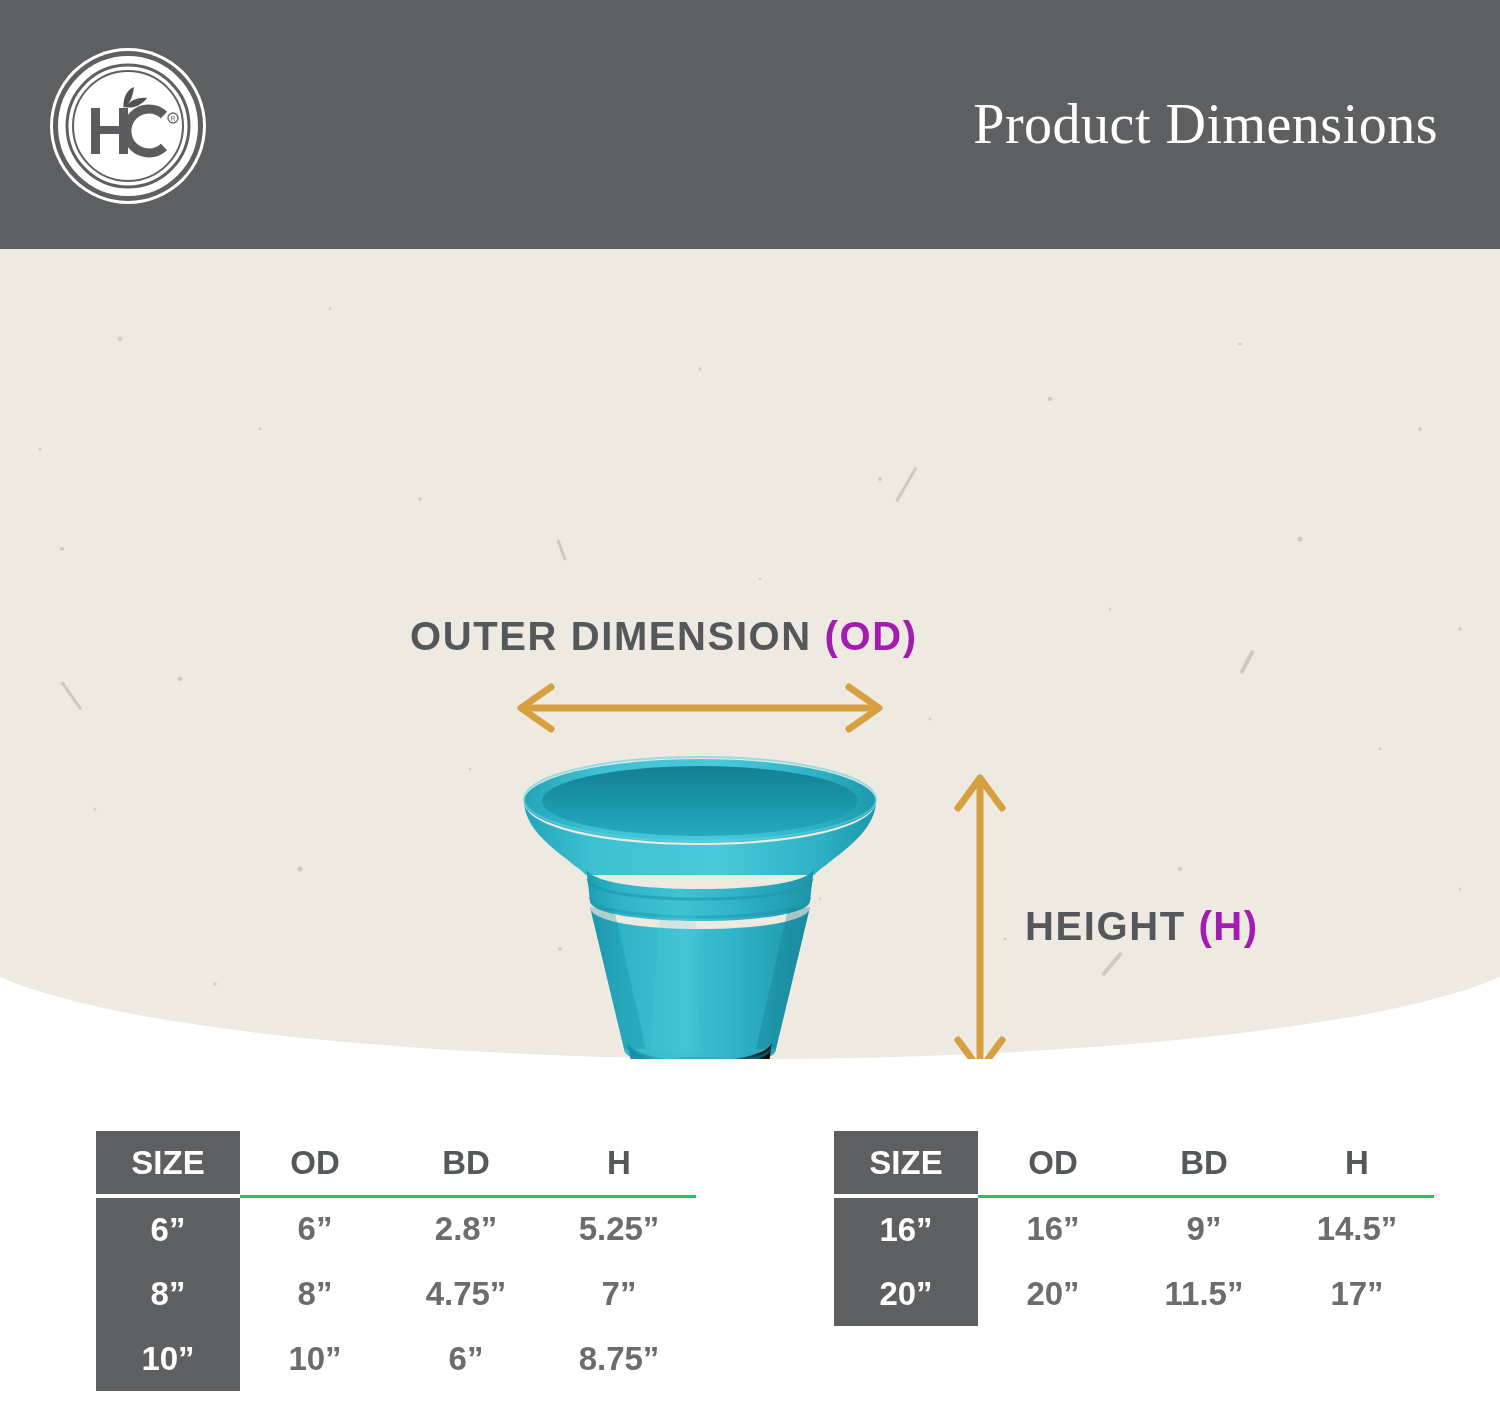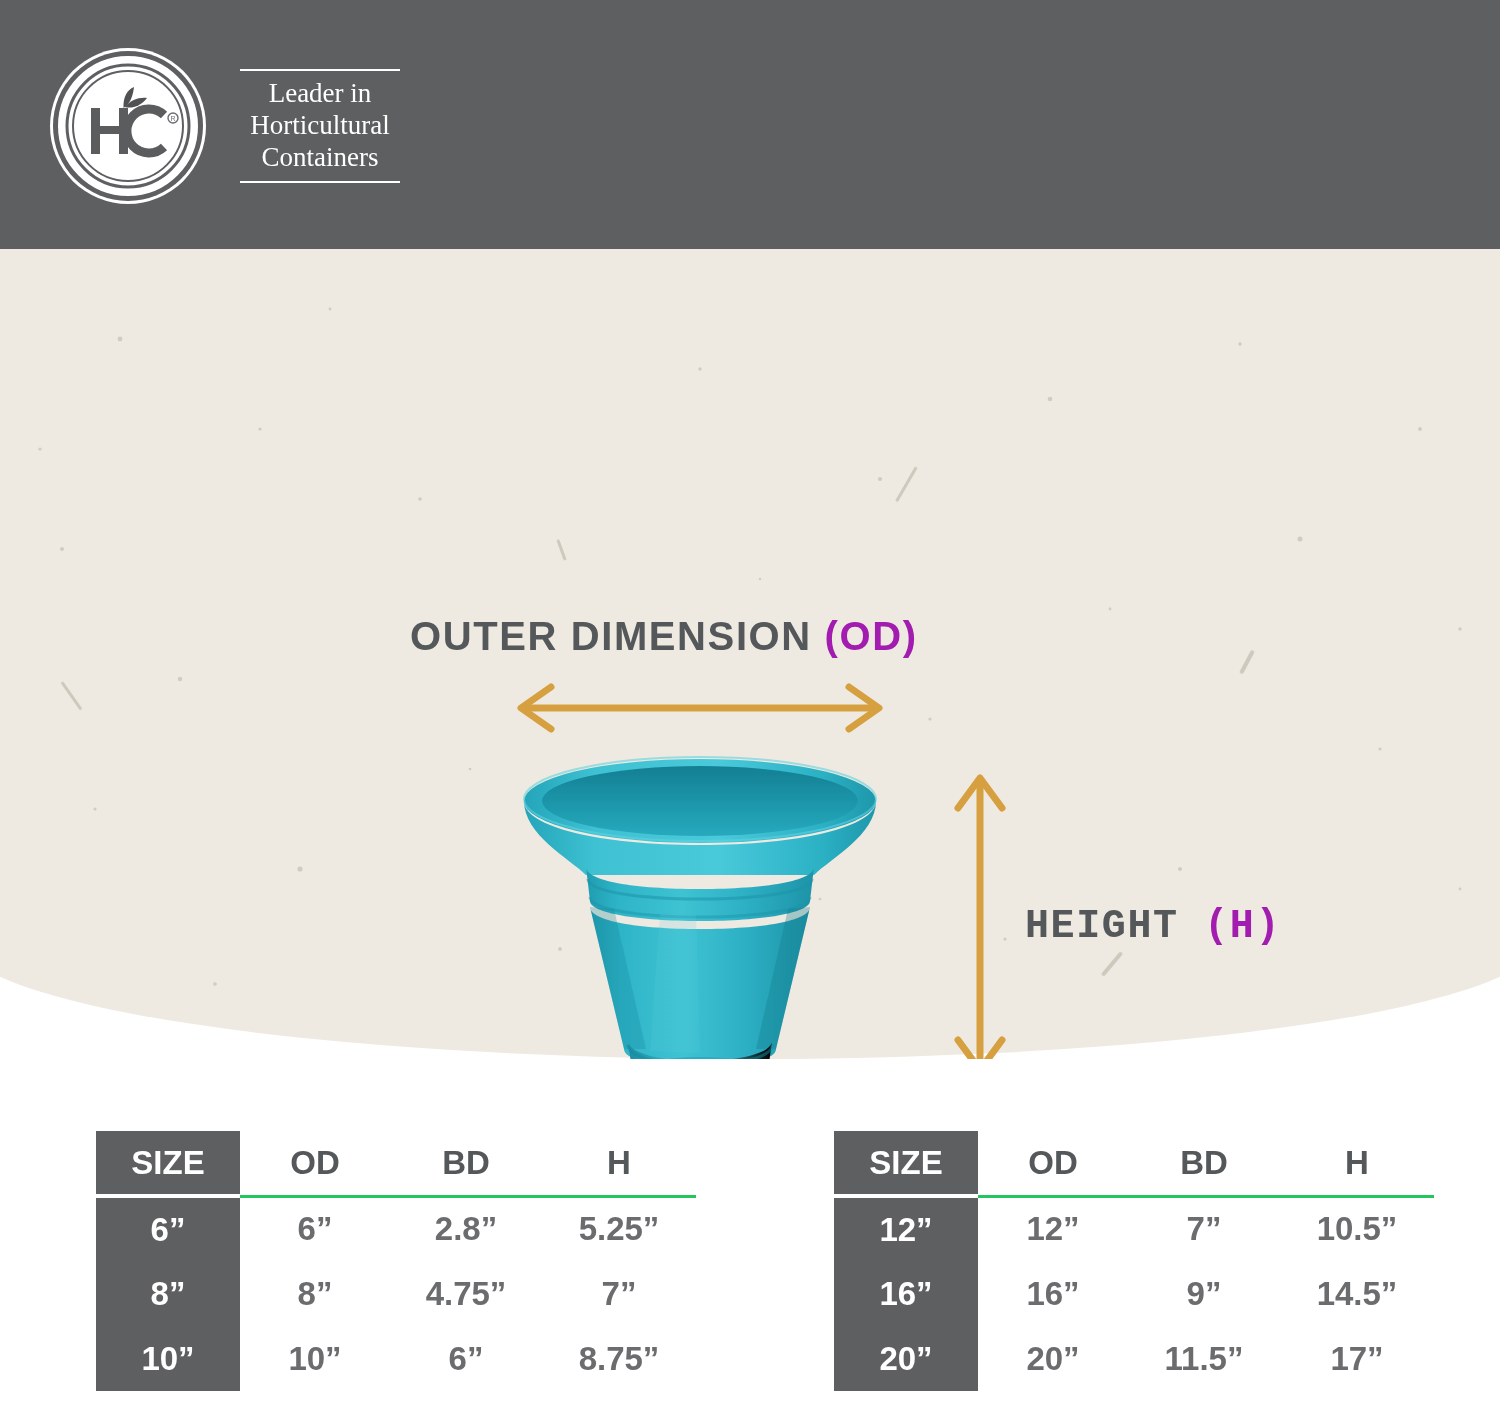--- a/index.html
+++ b/index.html
@@ -74,21 +74,21 @@
     font-family:"Liberation Sans", sans-serif;
     font-weight:bold;
     font-size:40px;
     letter-spacing:1.6px;
     color:#55585a;
     white-space:nowrap;
   }
   .lbl .code { color:#a21caf; }
 
   #lbl-od { left:410px; top:365px; }
-  #lbl-h  { left:1025px; top:655px;font-family:Liberation Mono, monospace; }
+  #lbl-h  { left:1025px; top:655px; }
 
   .arrow-svg { position:absolute; }
   #arrow-od { left:505px; top:432px; }
   #arrow-h  { left:950px; top:515px; }
 
   .pot { position:absolute; left:510px; top:500px; }
 
   
   .tables {
     position:absolute; left:0; top:1059px; width:1500px; height:345px;
@@ -144,28 +144,24 @@
         <path d="M99 52 a22 22 0 1 0 0 32" fill="none" stroke="#5a5c5e" stroke-width="9" stroke-linecap="butt"></path>
 
         <path d="M58.5 45 C58 34 62 27 69 24 C68 33 65 41 58.5 45 Z" fill="#4f5153"></path>
         <path d="M59.5 44 C66 37 74 34 82 35 C76 43 67 46 59.5 44 Z" fill="#4f5153"></path>
 
         <circle cx="108" cy="55" r="5" fill="none" stroke="#6a6c6e" stroke-width="1.4"></circle>
         <text x="108" y="58.4" font-size="7" fill="#6a6c6e" text-anchor="middle" font-family="Liberation Sans, sans-serif">R</text>
       </svg>
     </div>
 
-    <div class="logo-text">
-      <span class="ln">Leader in</span>
-      <span class="ln">Horticultural</span>
-      <span class="ln">Containers</span>
-    </div>
-
-  </div>
-
+
+  </div>
+
+  <div class="header-title">Product Dimensions</div>
 </div>
 
 <div class="hero">
   <div class="hero-bg"></div>
 
   <svg class="hero-speckles" width="1500" height="810" aria-hidden="true">
     <g fill="#b9b2a6">
       <circle cx="120" cy="90" r="2.4"></circle>
         <circle cx="260" cy="180" r="1.6"></circle>
       <circle cx="62" cy="300" r="2.0"></circle>
@@ -336,26 +332,20 @@
       <thead>
         <tr>
           <th class="c-size size-head">SIZE</th>
           <th class="c-od head-rule">OD</th>
           <th class="c-bd head-rule">BD</th>
           <th class="c-h  head-rule">H</th>
         </tr>
       </thead>
       <tbody>
         <tr>
-          <td class="size-cell">12”</td>
-          <td>12”</td>
-          <td>7”</td>
-          <td>10.5”</td>
-        </tr>
-        <tr>
           <td class="size-cell">16”</td>
           <td>16”</td>
           <td>9”</td>
           <td>14.5”</td>
         </tr>
         <tr>
           <td class="size-cell">20”</td>
           <td>20”</td>
           <td>11.5”</td>
           <td>17”</td>

